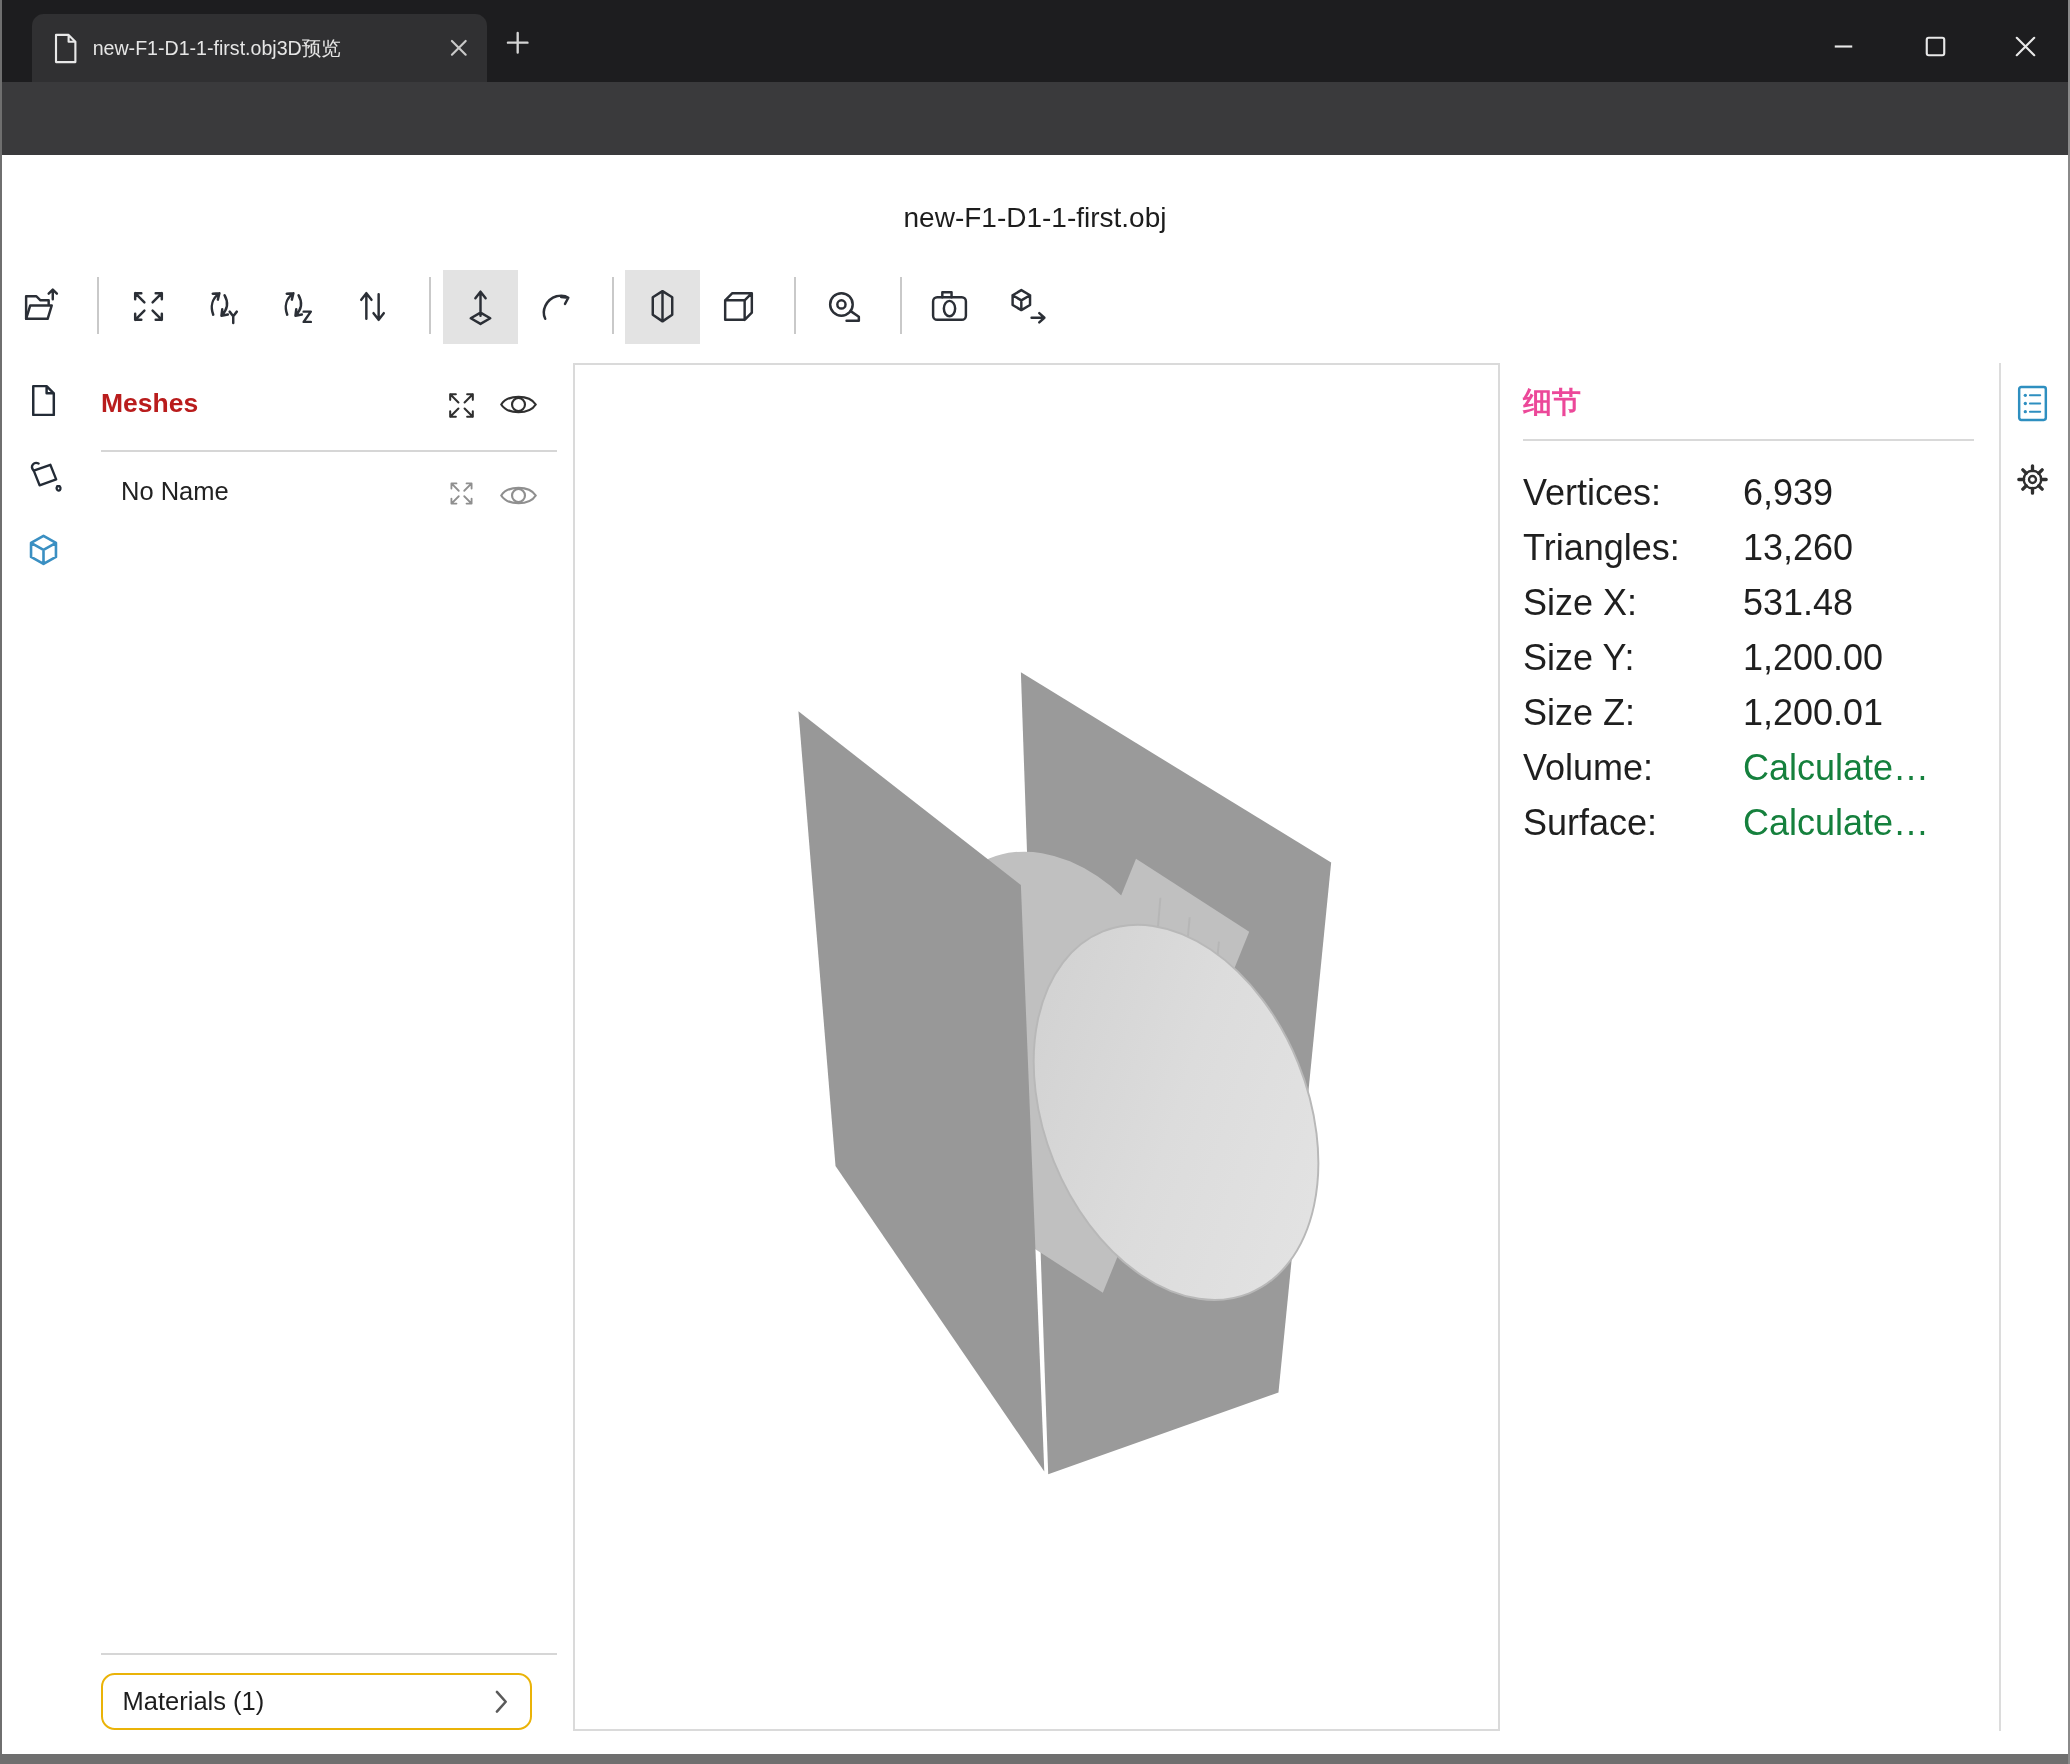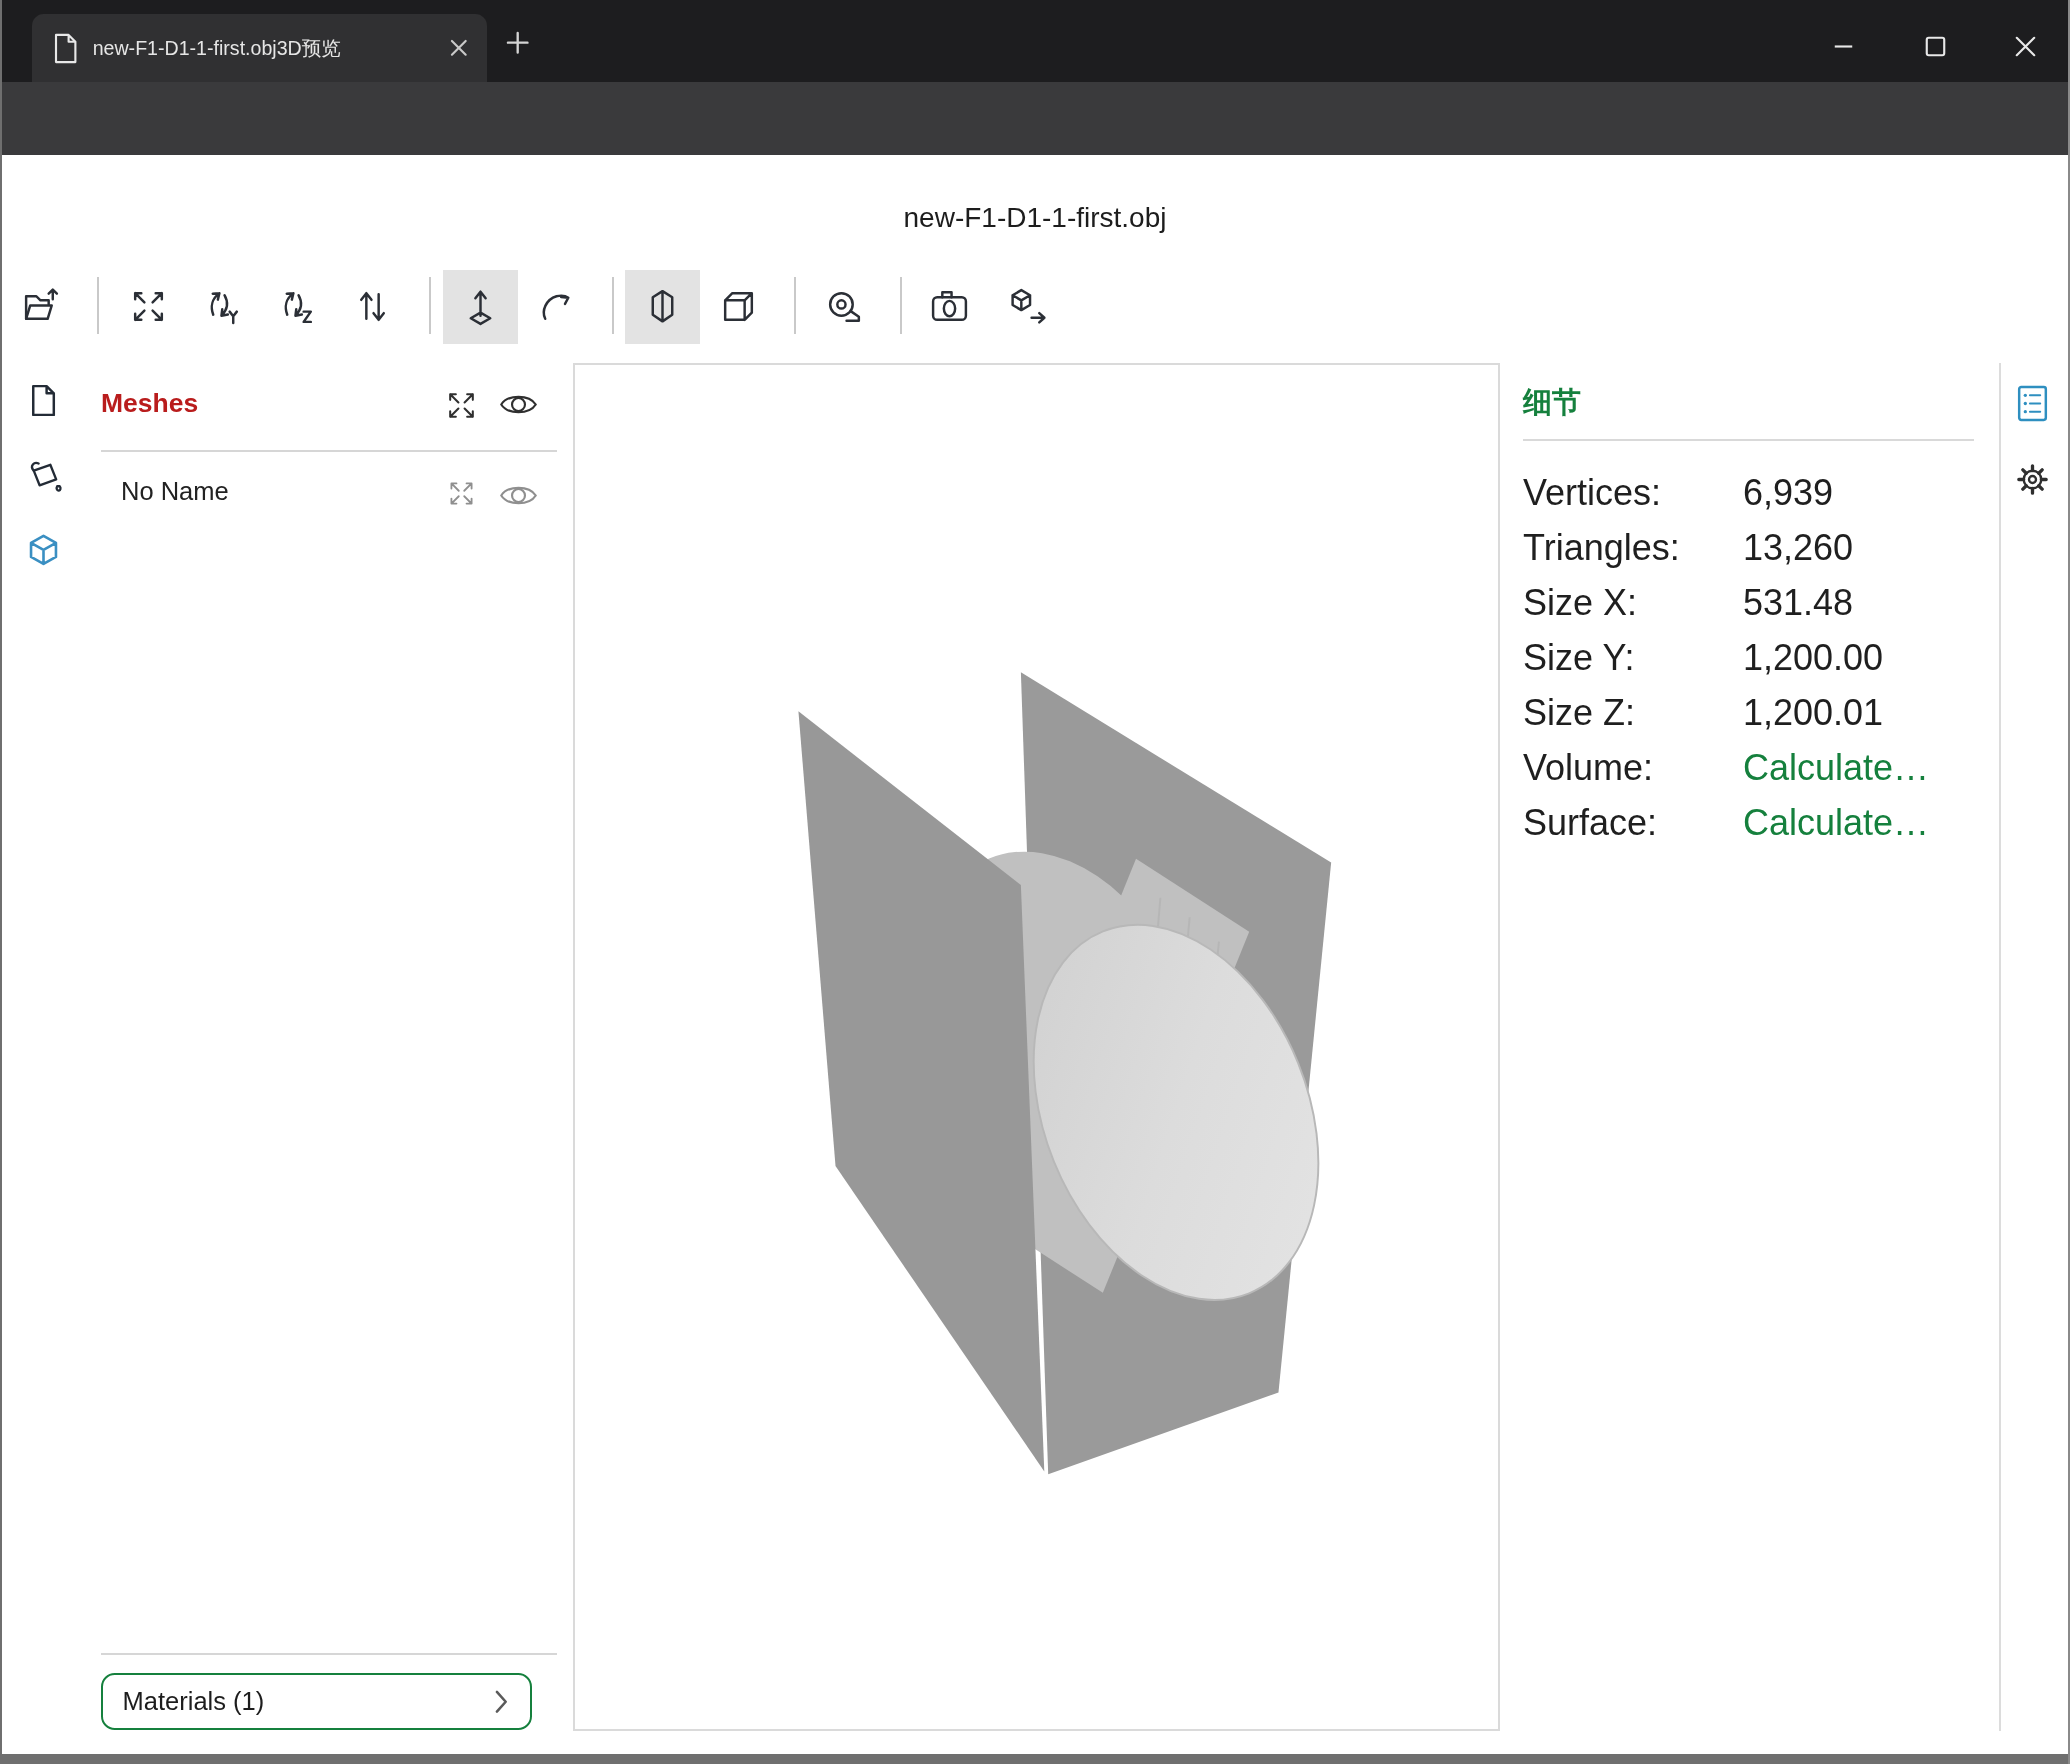--- a/index.html
+++ b/index.html
@@ -39,28 +39,28 @@
   .ic{stroke:#2b2f36;fill:none;stroke-width:2.4px;stroke-linecap:round;stroke-linejoin:round;}
   .icthin{stroke-width:2px;} .icgray{stroke:#8f8f8f;} .icdark{stroke:#2f2f2f;}
   .icblue{stroke:#3a8fc2;} .iclist{stroke:#2e8fc0;}
   
   .railic{left:21.6px;}
   
   #meshhdr{left:99px;top:223px;font-size:26.5px;font-weight:600;color:#b91c1c;}
   #meshdiv1{left:99px;top:285px;width:456px;height:2px;background:#d6d6d6;}
   #noname{left:119px;top:312px;font-size:25.5px;color:#222;}
   #meshdiv2{left:99px;top:1488px;width:456px;height:2px;background:#d6d6d6;}
-  #matbtn{left:99px;top:1508px;width:431px;height:57px;border:2px solid #15803d;border-radius:13.7px;
+  #matbtn{left:99px;top:1508px;width:431px;height:57px;border:2px solid #eab308;border-radius:13.7px;
     box-sizing:border-box;display:flex;align-items:center;background:#fff;cursor:pointer;}
   #matbtn span{margin-left:19.6px;font-size:25.5px;color:#1d1d1d;flex:1;}
   #matbtn .chev{margin-right:17.6px;}
   
   #viewport{left:571px;top:198px;width:927px;height:1368px;border:2px solid #dadada;box-sizing:border-box;background:#fff;}
   
-  #dethdr{left:1521px;top:218px;font-size:29px;font-weight:700;color:#15803d;}
+  #dethdr{left:1521px;top:218px;font-size:29px;font-weight:700;color:#ec4899;}
   #detdiv{left:1521px;top:274px;width:451px;height:2px;background:#d9d9d9;}
   #detrows{left:1521px;top:300px;width:461px;}
   .drow{height:55px;display:flex;align-items:center;font-size:36px;color:#1f1f1f;}
   .dlabel{width:220px;}
   .dvalue{color:#1f1f1f;}
   .dlink{color:#15803d;cursor:pointer;}
   
   #raildiv{left:1997px;top:198px;width:2px;height:1368px;background:#dcdcdc;}
   #botbar{left:0;top:1754px;width:100%;height:9.8px;background:#6f6f6f;}
 </style>

